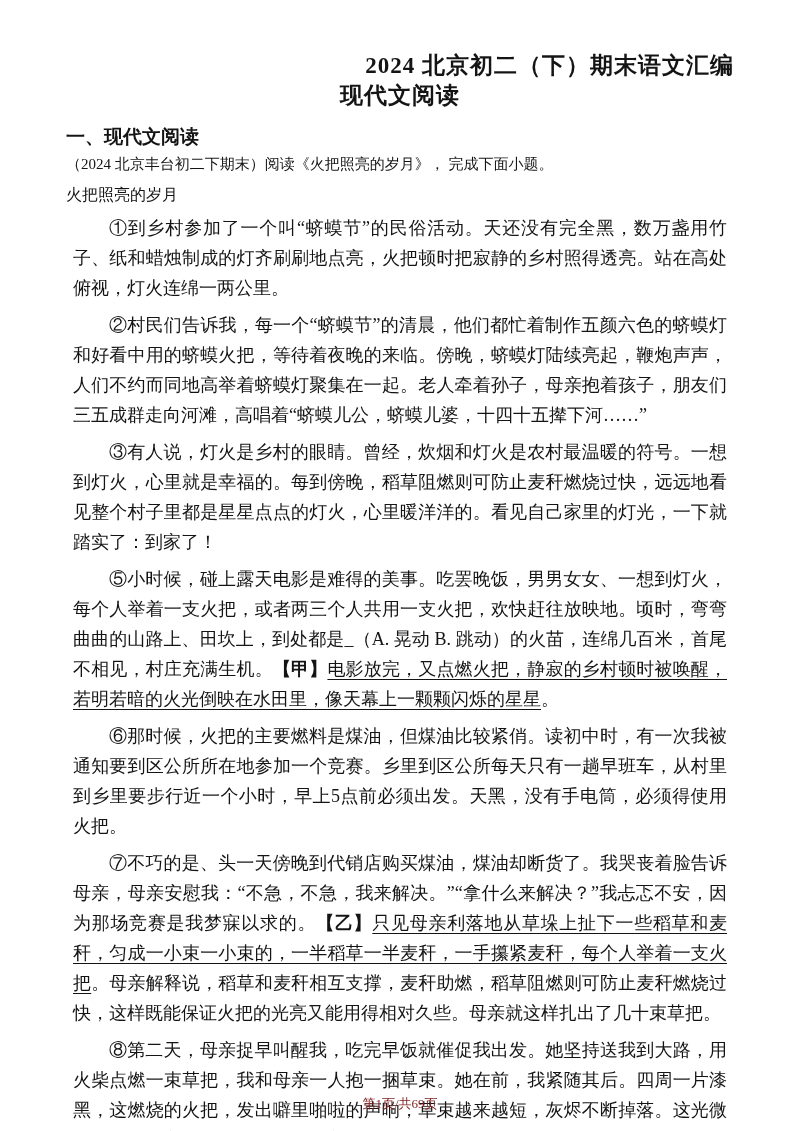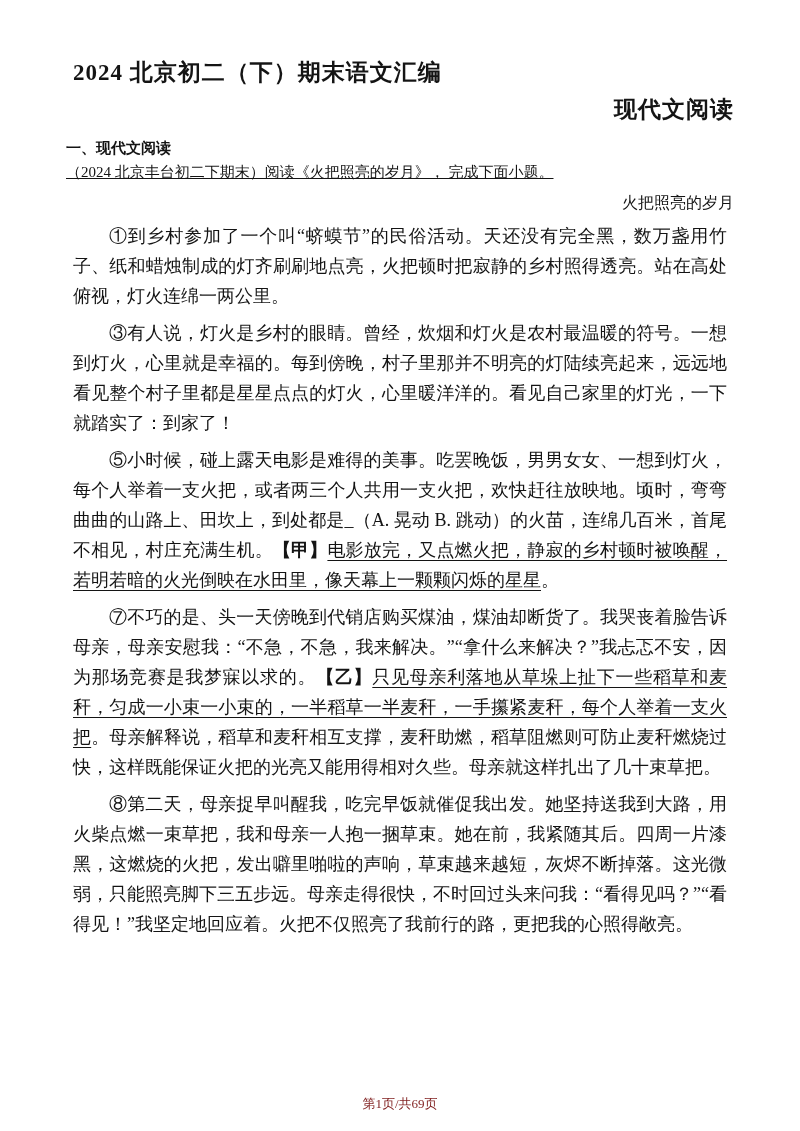--- a/index.html
+++ b/index.html
@@ -16,51 +16,50 @@
   .page {
     position: relative;
     width: 800px;
     height: 1131px;
     box-sizing: border-box;
     padding: 50px 66px 0 66px;
     overflow: hidden;
     background: #ffffff;
   }
   .doc-title {
-    margin: 7px;
+    margin: 0;
     font-size: 23px;
     font-weight: bold;
-    text-align: left;
+    text-align: right;
     line-height: 1.35;
     letter-spacing: 1px;
   }
   .doc-subtitle {
     margin: 0;
     font-size: 23px;
     font-weight: bold;
-    text-align: right;
+    text-align: center;
     line-height: 1.3;
     letter-spacing: 1px;
   }
   .section-heading {
     margin-top: 13px;
-    font-size: 15px;
+    font-size: 19px;
     font-weight: bold;
     line-height: 1.35;
   }
   .section-intro {
     margin-top: 4px;
     font-size: 15px;
     line-height: 1.35;
-    text-decoration: underline;
   }
   .essay-title {
     margin-top: 11px;
     font-size: 16px;
-    text-align: right;
+    text-align: left;
     line-height: 1.3;
   }
   .essay-body {
     margin-top: 7px;
     font-size: 18px;
     line-height: 30px;
     text-align: justify;
   }
   .para {
     margin: 7px;
@@ -90,20 +89,22 @@
 <div class="page">
   <h1 class="doc-title">2024 北京初二（下）期末语文汇编</h1>
   <h2 class="doc-subtitle">现代文阅读</h2>
 
   <div class="section-heading">一、现代文阅读</div>
   <div class="section-intro">（2024 北京丰台初二下期末）阅读《火把照亮的岁月》， 完成下面小题。</div>
   <div class="essay-title">火把照亮的岁月</div>
 
   <div class="essay-body">
       <p class="para"><span class="run-normal">①到乡村参加了一个叫“蛴蟆节”的民俗活动。天还没有完全黑，数万盏用竹子、纸和蜡烛制成的灯齐刷刷地点亮，火把顿时把寂静的乡村照得透亮。站在高处俯视，灯火连绵一两公里。</span></p>
-      <p class="para"><span class="run-normal">③有人说，灯火是乡村的眼睛。曾经，炊烟和灯火是农村最温暖的符号。一想到灯火，心里就是幸福的。每到傍晚，村子里那并不明亮的灯陆续亮起来，远远地看见整个村子里都是星星点点的灯火，心里暖洋洋的。看见自己家里的灯光，一下就踏实了：到家了！</span></p>
+      <p class="para"><span class="run-normal">②村民们告诉我，每一个“蛴蟆节”的清晨，他们都忙着制作五颜六色的蛴蟆灯和好看中用的蛴蟆火把，等待着夜晚的来临。傍晚，蛴蟆灯陆续亮起，鞭炮声声，人们不约而同地高举着蛴蟆灯聚集在一起。老人牵着孙子，母亲抱着孩子，朋友们三五成群走向河滩，高唱着“蛴蟆儿公，蛴蟆儿婆，十四十五撵下河……”</span></p>
+      <p class="para"><span class="run-normal">③有人说，灯火是乡村的眼睛。曾经，炊烟和灯火是农村最温暖的符号。一想到灯火，心里就是幸福的。每到傍晚，稻草阻燃则可防止麦秆燃烧过快，远远地看见整个村子里都是星星点点的灯火，心里暖洋洋的。看见自己家里的灯光，一下就踏实了：到家了！</span></p>
       <p class="para"><span class="run-normal">⑤小时候，碰上露天电影是难得的美事。吃罢晚饭，男男女女、一想到灯火，每个人举着一支火把，或者两三个人共用一支火把，欢快赶往放映地。顷时，弯弯曲曲的山路上、田坎上，到处都是_（A. 晃动 B. 跳动）的火苗，连绵几百米，首尾不相见，村庄充满生机。</span><span class="run-bold">【甲】</span><span class="run-underline">电影放完，又点燃火把，静寂的乡村顿时被唤醒，若明若暗的火光倒映在水田里，像天幕上一颗颗闪烁的星星</span><span class="run-normal">。</span></p>
+      <p class="para"><span class="run-normal">⑥那时候，火把的主要燃料是煤油，但煤油比较紧俏。读初中时，有一次我被通知要到区公所所在地参加一个竞赛。乡里到区公所每天只有一趟早班车，从村里到乡里要步行近一个小时，早上5点前必须出发。天黑，没有手电筒，必须得使用火把。</span></p>
       <p class="para"><span class="run-normal">⑦不巧的是、头一天傍晚到代销店购买煤油，煤油却断货了。我哭丧着脸告诉母亲，母亲安慰我：“不急，不急，我来解决。”“拿什么来解决？”我忐忑不安，因为那场竞赛是我梦寐以求的。</span><span class="run-bold">【乙】</span><span class="run-underline">只见母亲利落地从草垛上扯下一些稻草和麦秆，匀成一小束一小束的，一半稻草一半麦秆，一手攥紧麦秆，每个人举着一支火把</span><span class="run-normal">。母亲解释说，稻草和麦秆相互支撑，麦秆助燃，稻草阻燃则可防止麦秆燃烧过快，这样既能保证火把的光亮又能用得相对久些。母亲就这样扎出了几十束草把。</span></p>
       <p class="para"><span class="run-normal">⑧第二天，母亲捉早叫醒我，吃完早饭就催促我出发。她坚持送我到大路，用火柴点燃一束草把，我和母亲一人抱一捆草束。她在前，我紧随其后。四周一片漆黑，这燃烧的火把，发出噼里啪啦的声响，草束越来越短，灰烬不断掉落。这光微弱，只能照亮脚下三五步远。母亲走得很快，不时回过头来问我：“看得见吗？”“看得见！”我坚定地回应着。火把不仅照亮了我前行的路，更把我的心照得敞亮。</span></p>
     </div>
 
   <div class="page-footer">第1页/共69页</div>
 </div>
 
 </body></html>

